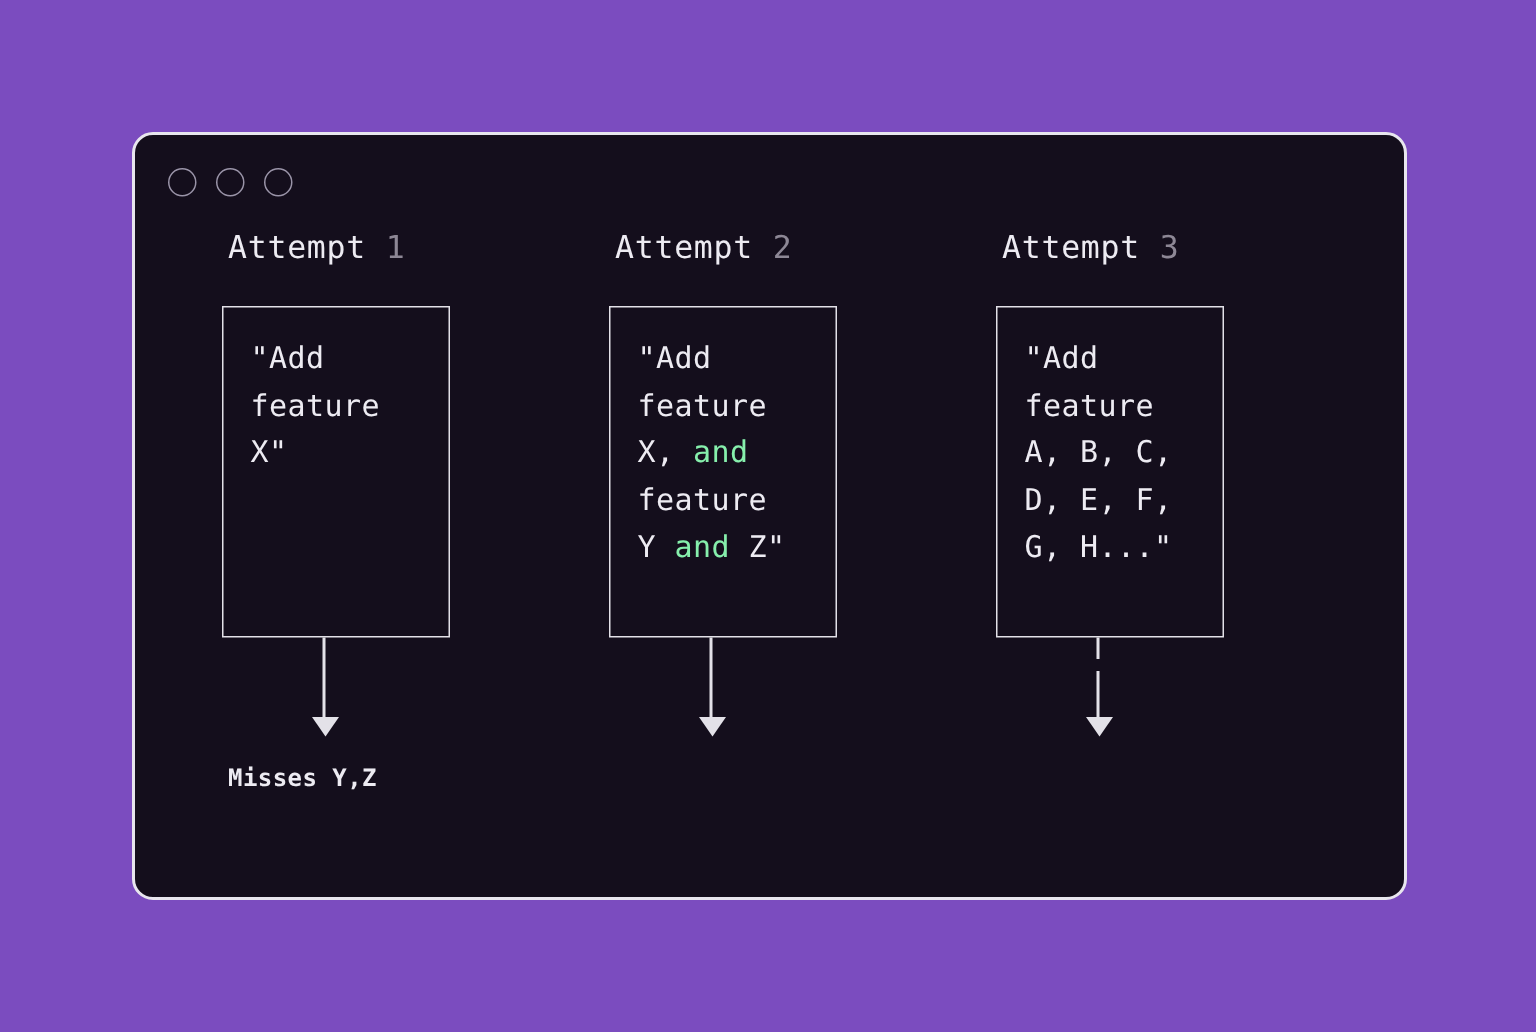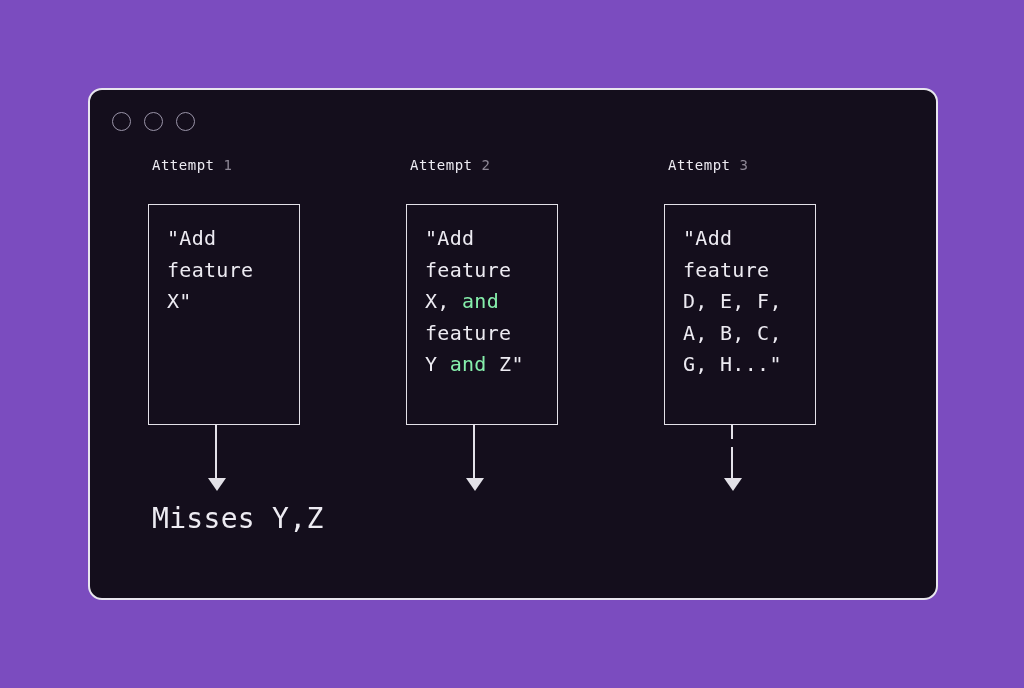--- a/index.html
+++ b/index.html
@@ -65,21 +65,21 @@
     position: absolute;
     top: 0;
     width: 258px;
   }
 
   .col-0 { left: 58px; }
   .col-1 { left: 316px; }
   .col-2 { left: 574px; }
 
   .attempt-label {
-    font-size: 14px;
+    font-size: 21px;
     line-height: 1;
     color: #EDEBF2;
     letter-spacing: 0.5px;
     height: 26px;
     display: flex;
     align-items: center;
     padding-left: 4px;
     white-space: pre;
   }
   .attempt-label .num {
@@ -136,25 +136,26 @@
     width: 0;
     height: 0;
     border-left: 9px solid transparent;
     border-right: 9px solid transparent;
     border-top: 13px solid #E3E1E8;
   }
 
   .result {
     margin-top: 6px;
     padding-left: 4px;
-    font-size: 28px;
+    font-size: 16px;
     line-height: 31px;
     color: #EDEBF2;
     white-space: pre;
     letter-spacing: 0.3px;
+    font-weight: bold;
   }
 </style>
 </head>
 <body>
 
 <div class="window">
 
   <div class="titlebar">
     <span class="dot"></span>
     <span class="dot"></span>
@@ -187,22 +188,22 @@
         <div class="connector">
           <div class="conn-line"></div>
           <div class="conn-arrow"></div>
         </div>
       </div>
       <div class="column col-2">
         <div class="attempt-label"><span>Attempt </span><span class="num">3</span></div>
         <div class="prompt-box">
           <div class="prompt-line"><span>"Add</span></div>
           <div class="prompt-line"><span>feature</span></div>
+          <div class="prompt-line"><span>A, B, C,</span></div>
           <div class="prompt-line"><span>D, E, F,</span></div>
-          <div class="prompt-line"><span>A, B, C,</span></div>
           <div class="prompt-line"><span>G, H..."</span></div>
         </div>
         <div class="connector">
           <div class="conn-line broken"></div>
           <div class="conn-arrow"></div>
         </div>
       </div>
     </div>
 
 </div>

